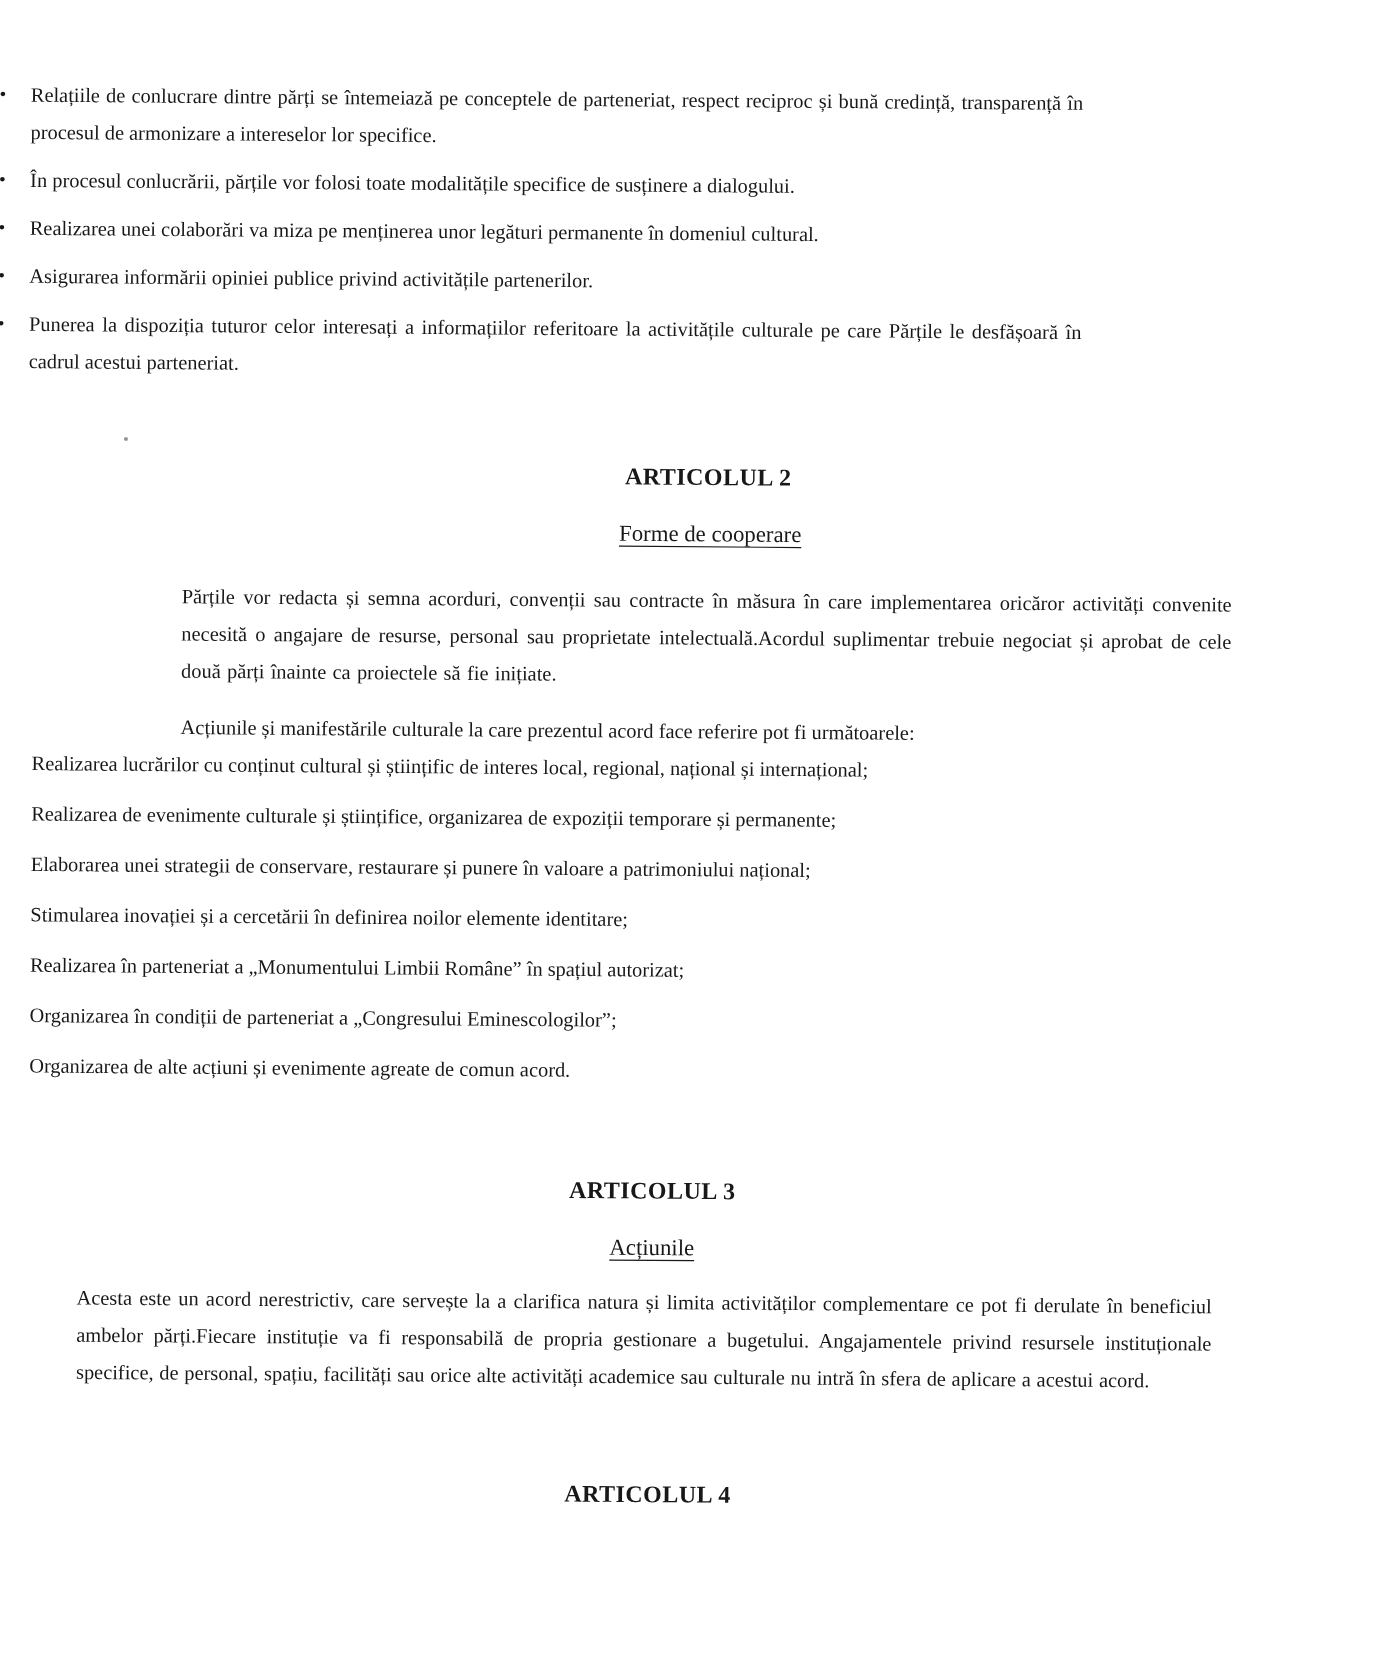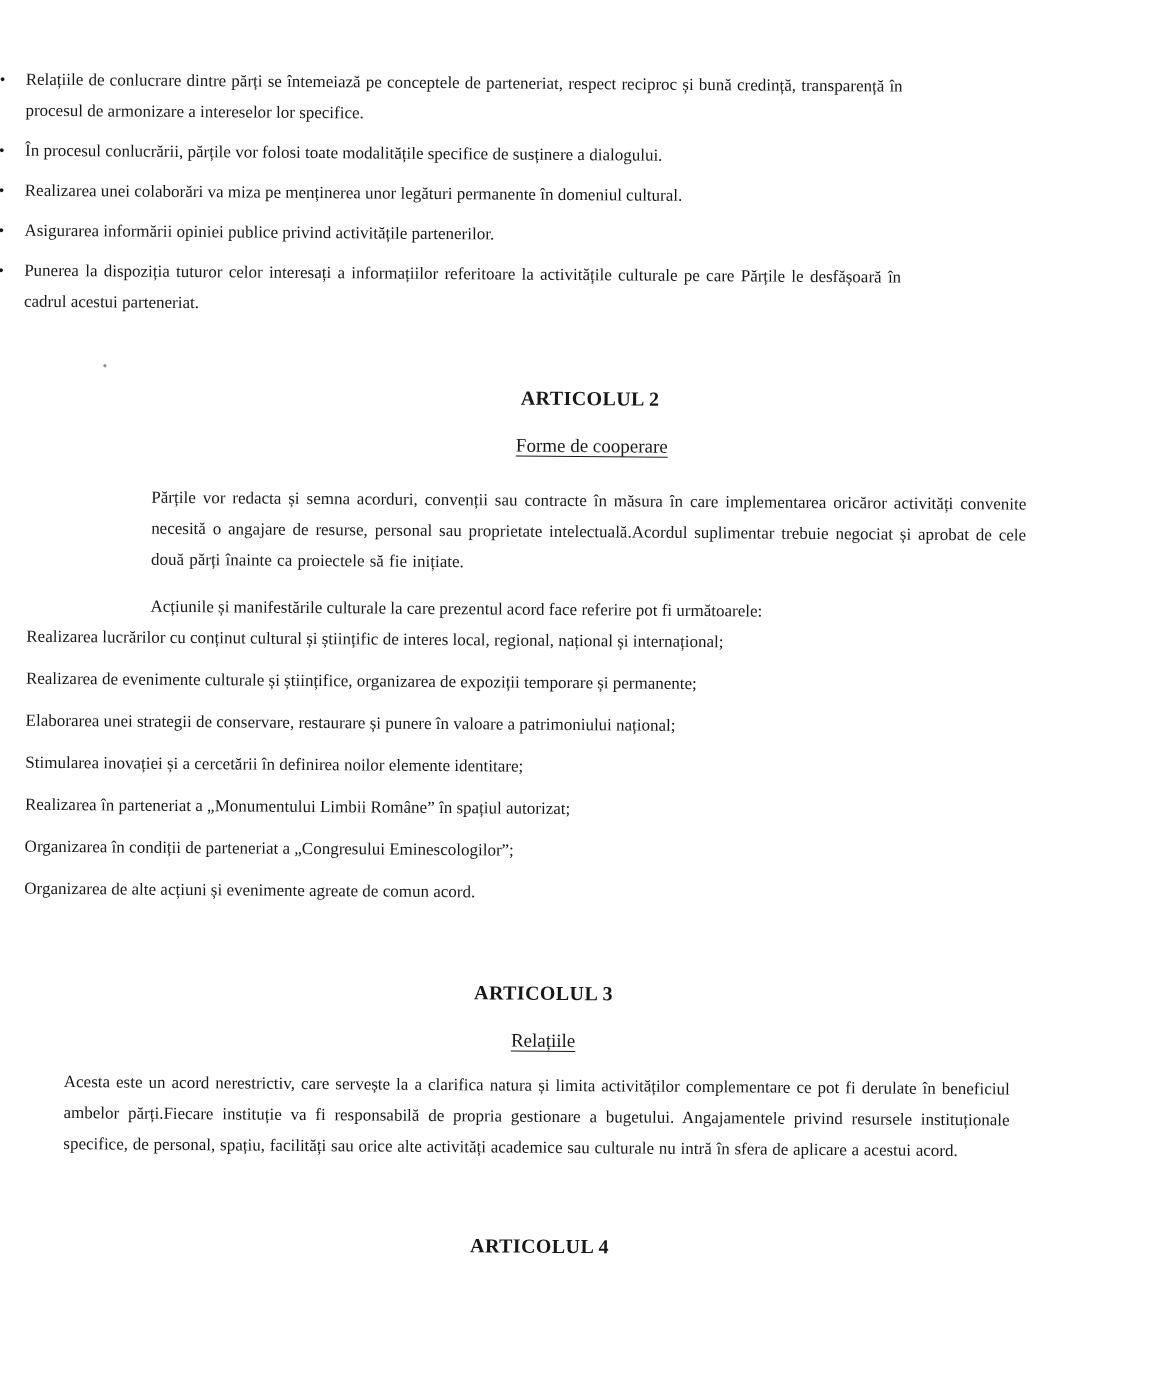--- a/index.html
+++ b/index.html
@@ -186,20 +186,20 @@
     </li>
     <li>
       
       <span>Organizarea de alte acțiuni și evenimente agreate de comun acord.</span>
     </li>
   </ul>
 
   <h2 class="article-heading" id="a3-heading">ARTICOLUL 3</h2>
 
   <h3 class="subheading" id="a3-subheading">
-    <span class="u">Relațiile</span>
+    <span class="u">Acțiunile</span>
   </h3>
 
   <p class="para" id="a3-paragraph">Acesta este un acord nerestrictiv, care servește la a clarifica natura și limita activităților complementare ce pot fi derulate în beneficiul ambelor părți.Fiecare instituție va fi responsabilă de propria gestionare a bugetului. Angajamentele privind resursele instituționale specifice, de personal, spațiu, facilități sau orice alte activități academice sau culturale nu intră în sfera de aplicare a acestui acord.</p>
 
   <h2 class="article-heading" id="a4-heading">ARTICOLUL 4</h2>
 
 </div>
 
 </body></html>

